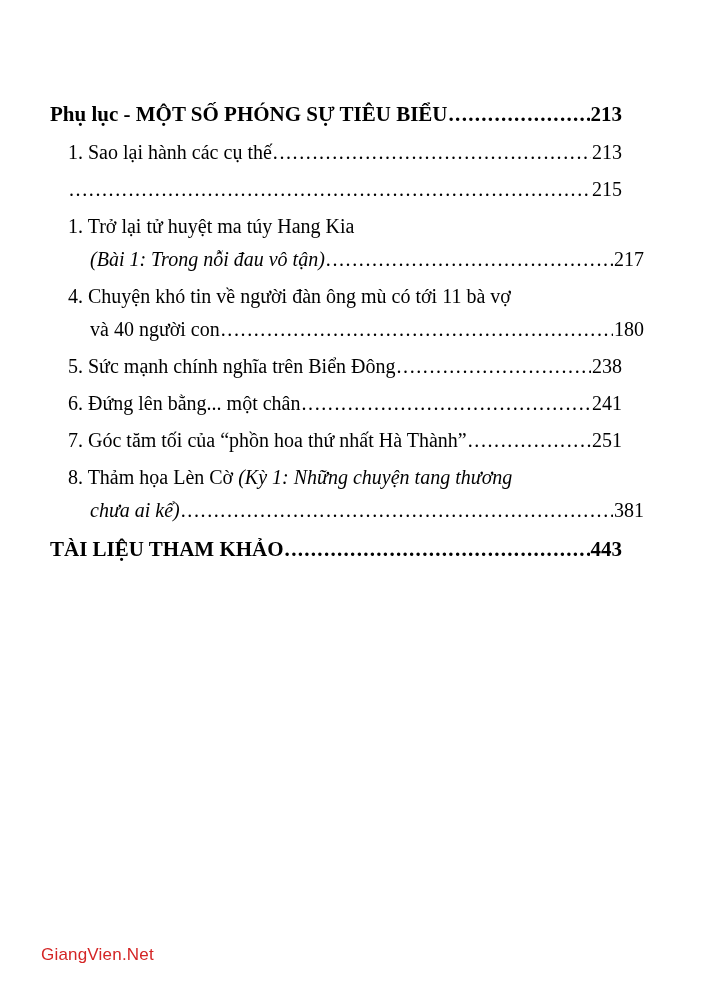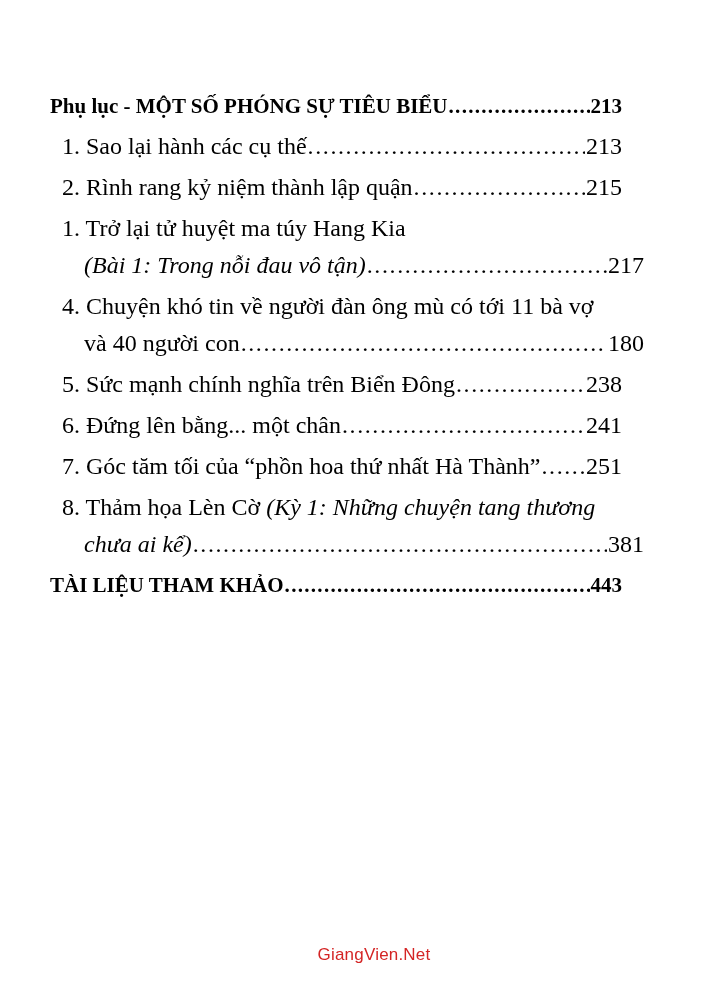--- a/index.html
+++ b/index.html
@@ -13,21 +13,21 @@
     position: relative;
     overflow: hidden;
     font-family: "Liberation Serif", "DejaVu Serif", serif;
     color: #000000;
     -webkit-font-smoothing: antialiased;
   }
 
   #toc {
     position: absolute;
     left: 50px;
-    top: 96px;
+    top: 104px;
     width: 572px;
   }
 
   
   .line {
     display: flex;
     align-items: baseline;
     width: 100%;
   }
   .line .txt {
@@ -56,40 +56,40 @@
     line-height: 1.0;
   }
   .heading .leader { letter-spacing: 1.3px; font-weight: bold; }
   .heading .pg { font-weight: bold; }
 
   #h-appendix { margin-bottom: 17px; }
   #h-references { margin-top: 19px; }
 
   
   .item {
-    margin-left: 12px;
-    font-size: 24px;
+    margin-left: 18px;
+    font-size: 20px;
     line-height: 1.0;
     margin-bottom: 17px;
   }
   .item .sub {
     margin-left: 22px;
     margin-top: 13px;
   }
   .item.two-line { margin-bottom: 17px; }
 
   .it { font-style: italic; text-align: right; }
 
   
   #footer {
     position: absolute;
     left: 0;
     right: 0;
     top: 945px;
-    text-align: center;
+    text-align: left;
     margin-left: 41px;
   }
   #footer .wm {
     font-family: "Liberation Sans", "DejaVu Sans", sans-serif;
     font-size: 17px;
     font-weight: 500;
     color: #D42525;
     letter-spacing: 0.2px;
   }
 </style>
@@ -107,21 +107,20 @@
   <div class="item">
     <div class="line">
       <span class="txt">1. Sao lại hành các cụ thế</span>
       <span class="leader">............................................................................................................................................................................................................................</span>
       <span class="pg">213</span>
     </div>
   </div>
 
   <div class="item">
     <div class="line">
-      <span class="txt">2. Rình rang kỷ niệm thành lập quận</span>
       <span class="leader">............................................................................................................................................................................................................................</span>
       <span class="pg">215</span>
     </div>
   </div>
 
   <div class="item two-line">
     <div class="line plain">
       <span class="txt">1. Trở lại tử huyệt ma túy Hang Kia</span>
 
     </div>

